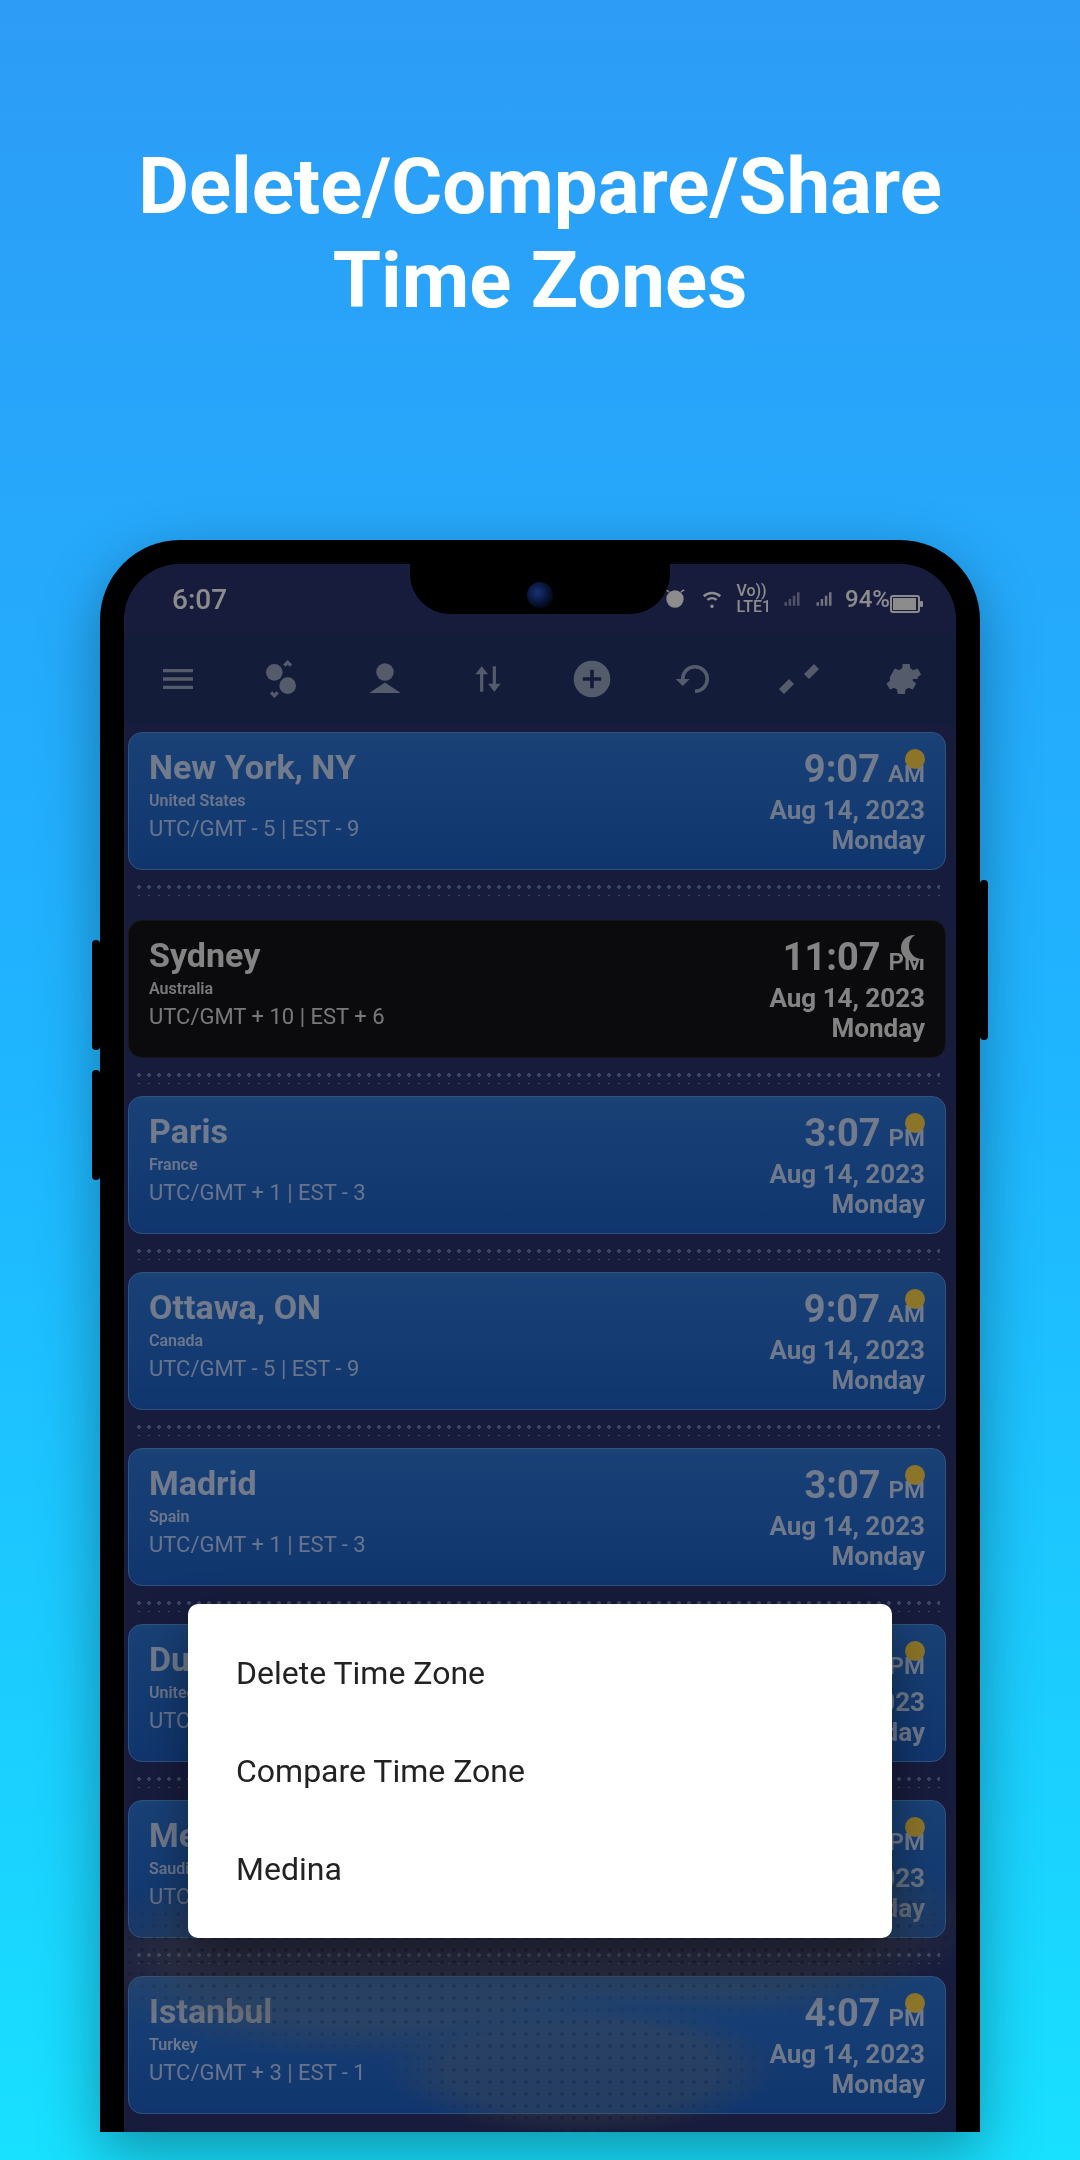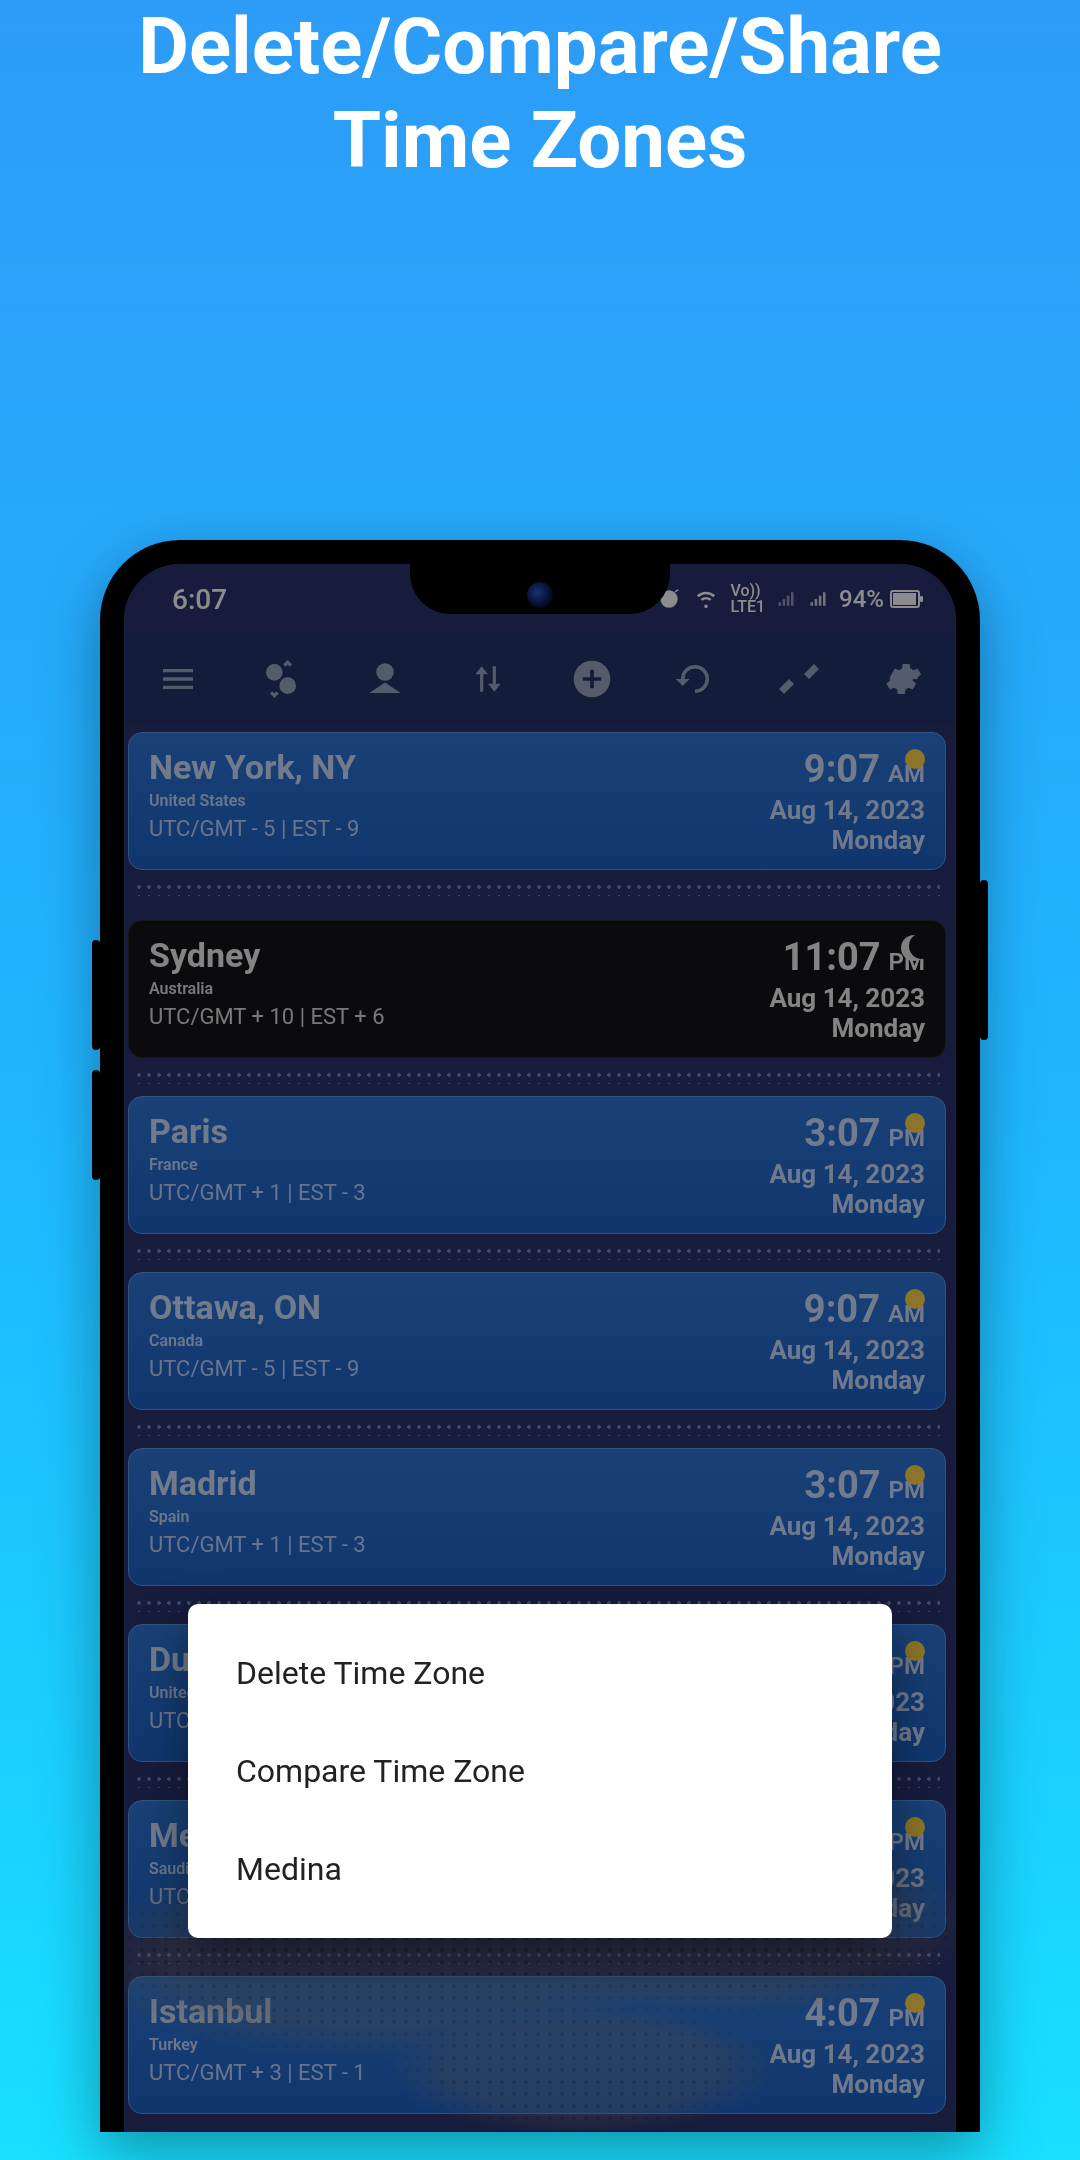--- a/index.html
+++ b/index.html
@@ -8,20 +8,21 @@
     font-family: -apple-system, BlinkMacSystemFont, "Segoe UI", Roboto, Arial, sans-serif;
     background: linear-gradient(180deg, #2d9cf7 0%, #1fb5ff 50%, #18e0ff 100%);
     position: relative;
   }
   .promo-title {
     text-align: center;
     color: #fff;
     font-size: 78px;
     font-weight: 700;
     line-height: 1.2;
+    padding-top: 140px;
   }
   
   .phone {
     position: absolute;
     left: 100px;
     top: 540px;
     width: 880px;
     height: 1592px;
     background: #000;
     border-radius: 80px 80px 0 0;
@@ -52,21 +53,21 @@
   }
   
   .statusbar {
     height: 70px; display:flex; align-items:center; justify-content:space-between;
     padding: 0 36px 0 48px; color:#fff; font-size:28px; font-weight:500;
     position:relative; z-index:4;
   }
   .status-right { display:flex; align-items:center; gap:10px; }
   .status-right svg { fill:#fff; display:block; }
   .status-right .txt { font-size:24px; font-weight:500; }
-  .batt { display:flex; align-items:center; gap:6px; }
+  .batt { display:flex; align-items:flex-end; }
   .batt-body { width:30px; height:18px; border:2px solid #fff; border-radius:3px; position:relative; }
   .batt-body::after { content:""; position:absolute; right:-5px; top:4px; width:3px; height:6px; background:#fff; border-radius:1px;}
   .batt-fill { position:absolute; left:1px; top:1px; bottom:1px; width:90%; background:#fff;}
   
   .toolbar {
     height: 90px; display:flex; align-items:center; justify-content:space-between;
     padding: 0 26px; background:#23356b;
   }
   .tb-icon { width:56px; height:56px; display:flex; align-items:center; justify-content:center; }
   .tb-icon svg { fill:#9aa7c2; }

